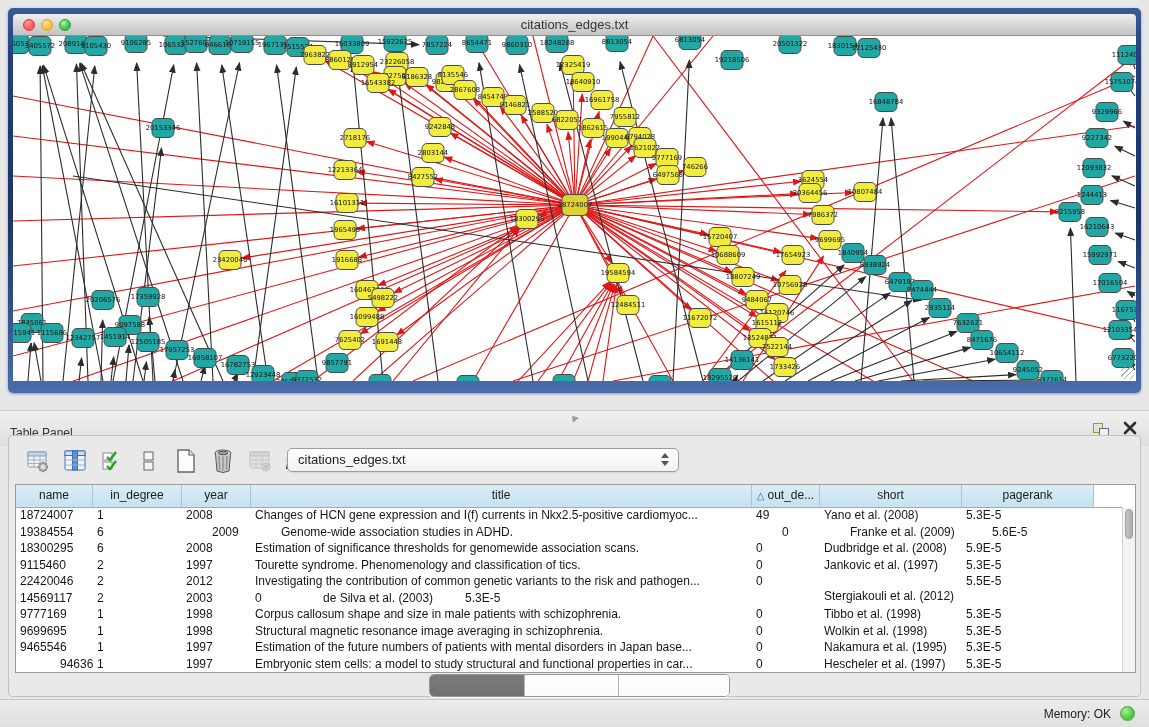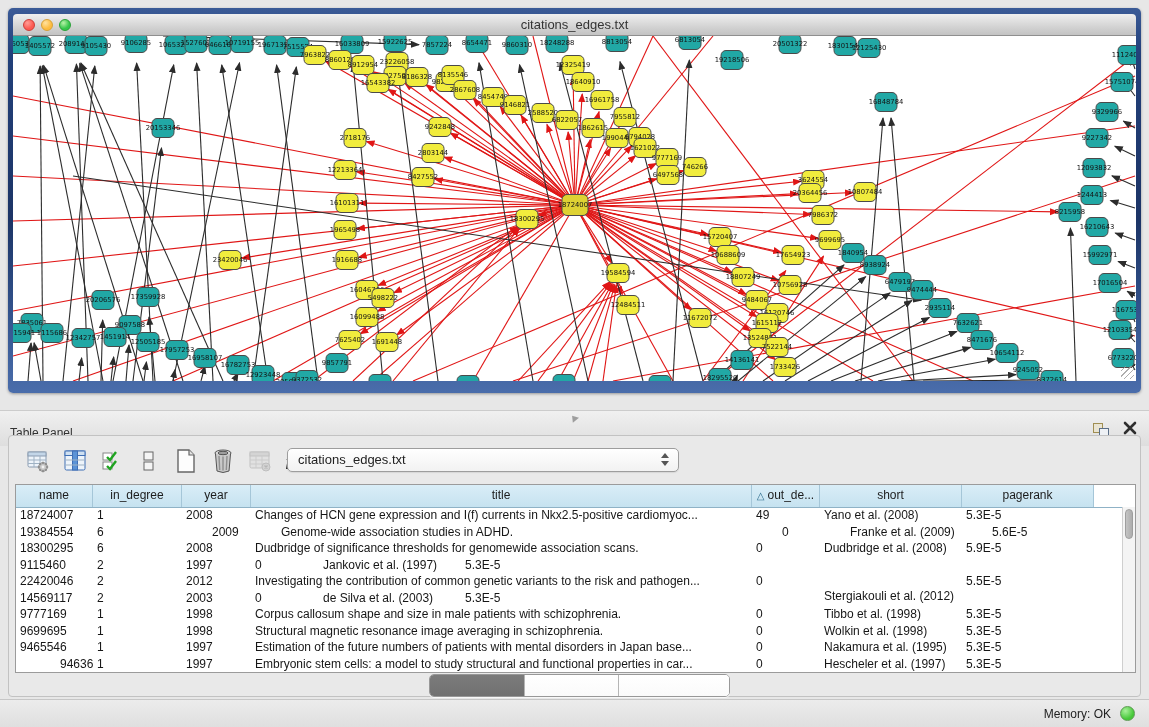--- a/index.html
+++ b/index.html
@@ -677,29 +677,30 @@
           <div class="td" style="width: 69px; margin-left: 26px;">2009</div>
           <div class="td" style="width: 501px;">Genome-wide association studies in ADHD.</div>
           <div class="td" style="width: 68px;">0</div>
           <div class="td" style="width: 142px;">Franke et al. (2009)</div>
           <div class="td" style="width: 132px;">5.6E-5</div>
         </div>
         <div class="tr">
           <div class="td" style="width: 77px;">18300295</div>
           <div class="td" style="width: 89px;">6</div>
           <div class="td" style="width: 69px;">2008</div>
-          <div class="td" style="width: 501px;">Dudbridge of significance thresholds for genomewide association scans.</div>
+          <div class="td" style="width: 501px;">Estimation of significance thresholds for genomewide association scans.</div>
           <div class="td" style="width: 68px;">0</div>
           <div class="td" style="width: 142px;">Dudbridge et al. (2008)</div>
           <div class="td" style="width: 132px;">5.9E-5</div>
         </div>
         <div class="tr">
           <div class="td" style="width: 77px;">9115460</div>
           <div class="td" style="width: 89px;">2</div>
           <div class="td" style="width: 69px;">1997</div>
+          <div class="td" style="width: 501px;">Tourette syndrome. Phenomenology and classification of tics.</div>
           <div class="td" style="width: 68px;">0</div>
           <div class="td" style="width: 142px;">Jankovic et al. (1997)</div>
           <div class="td" style="width: 132px;">5.3E-5</div>
         </div>
         <div class="tr">
           <div class="td" style="width: 77px;">22420046</div>
           <div class="td" style="width: 89px;">2</div>
           <div class="td" style="width: 69px;">2012</div>
           <div class="td" style="width: 501px;">Investigating the contribution of common genetic variants to the risk and pathogen...</div>
           <div class="td" style="width: 68px;">0</div>

